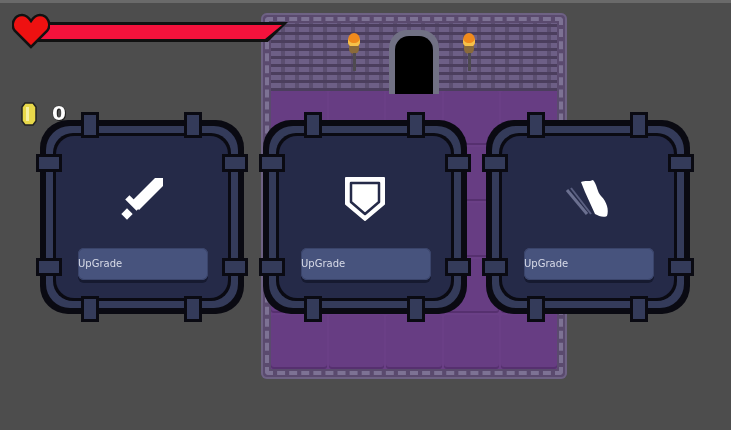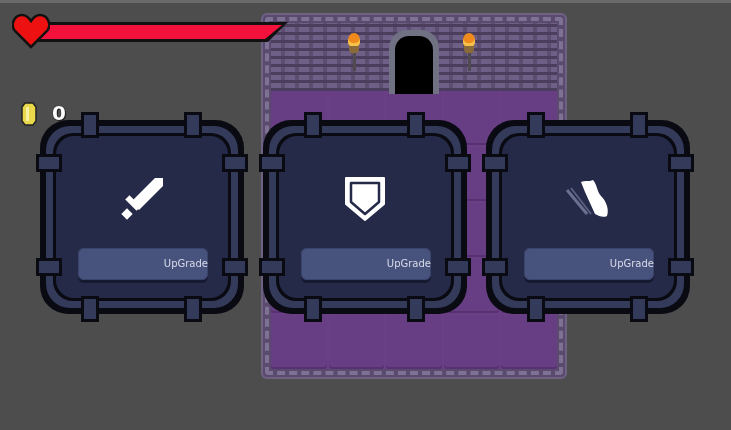--- a/index.html
+++ b/index.html
@@ -83,21 +83,21 @@
   }
   .clip { position:absolute; background:#343b5a; border:3px solid #0a0a12; box-sizing:border-box; }
   .clip.h { width:18px; height:26px; }
   .clip.v { width:26px; height:18px; }
 
   .card-icon { position:absolute; left:50%; top:62px; transform:translateX(-50%); width:50px; height:50px; }
   .upgrade-btn {
     position:absolute; left:42px; top:136px; width:130px; height:32px;
     background:#47537d; border-radius:6px;
     box-shadow: 0 3px 0 #161a30, inset 0 0 0 1px #3a446a;
-    color:#d8dbe8; font-size:10px; line-height:32px; text-align:right;
+    color:#d8dbe8; font-size:10px; line-height:32px; text-align:left;
     border:none; padding:0; cursor:pointer; font-family:"DejaVu Sans", sans-serif;
   }
 </style>
 </head>
 <body>
 
 <div class="topline"></div>
 
 <div class="room">
   <div class="wall"></div>

